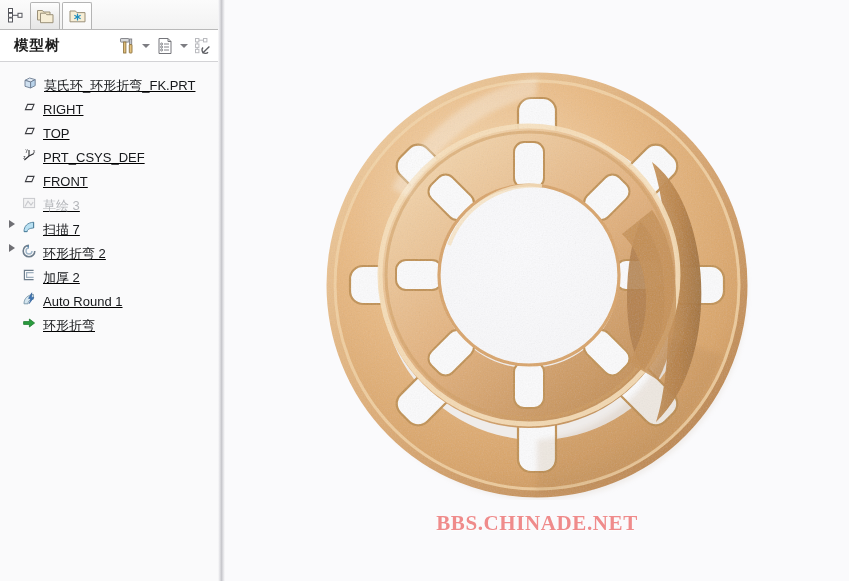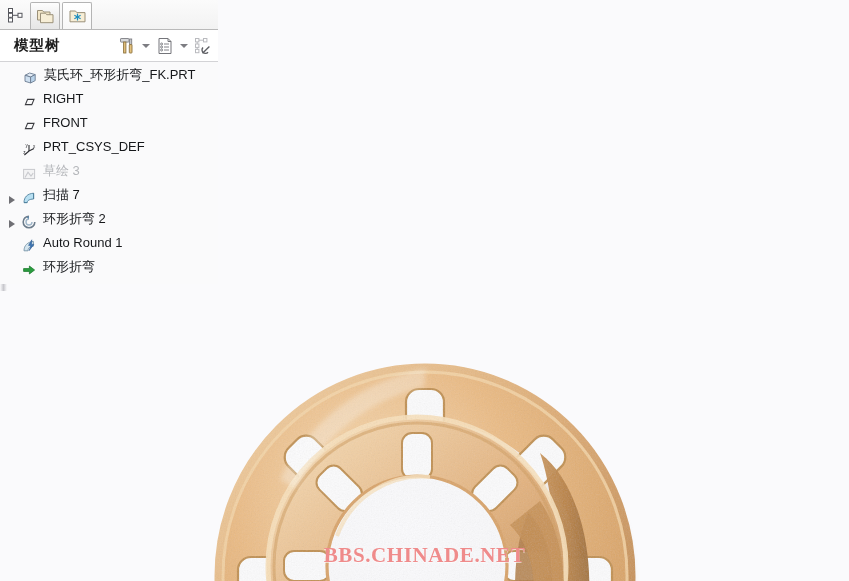--- a/index.html
+++ b/index.html
@@ -14,21 +14,21 @@
     font-family: "Liberation Sans", "DejaVu Sans", sans-serif;
     -webkit-font-smoothing: antialiased;
   }
 
   #app {
     position: relative;
     width: 849px;
     height: 581px;
     background: #fafafc;
     display: flex;
-    flex-direction: column;
+    flex-direction: row;
   }
 
   
   #left-panel {
     position: relative;
     width: 218px;
     height: 581px;
     background: #fafafb;
     display: flex;
     flex-direction: column;
@@ -122,24 +122,25 @@
   
   .tree-body {
     flex: 1 1 auto;
     background: #fafafb;
     padding-top: 6px;
     overflow: hidden;
   }
   .tree-row {
     position: relative;
     display: flex;
-    align-items: flex-start;
+    align-items: flex-end;
     height: 24px;
     padding-left: 6px;
     white-space: nowrap;
+    text-decoration: underline;
   }
   .expander {
     width: 14px;
     height: 24px;
     display: flex;
     align-items: center;
     justify-content: center;
     flex: 0 0 14px;
   }
   .expander.empty { visibility: hidden; }
@@ -312,29 +313,28 @@
       <div class="tree-row indent-1">
         <span class="expander empty"></span>
         <span class="node-icon">
           <svg width="16" height="16" viewBox="0 0 16 16">
             <path d="M4.4 10.6 L6.6 5.4 L13 5.4 L10.8 10.6 Z" fill="none" stroke="#3c3d42" stroke-width="1.1"></path>
           </svg>
         </span>
         <span class="node-label">RIGHT</span>
       </div>
 
-
       <div class="tree-row indent-1">
         <span class="expander empty"></span>
         <span class="node-icon">
           <svg width="16" height="16" viewBox="0 0 16 16">
             <path d="M4.4 10.6 L6.6 5.4 L13 5.4 L10.8 10.6 Z" fill="none" stroke="#3c3d42" stroke-width="1.1"></path>
           </svg>
         </span>
-        <span class="node-label">FRONT</span>
+        <span class="node-label">TOP</span>
       </div>
 
       <div class="tree-row indent-1">
         <span class="expander empty"></span>
         <span class="node-icon">
           <svg width="16" height="16" viewBox="0 0 16 16">
             <path d="M8 9 L8 3" stroke="#2b2c31" stroke-width="1.1"></path>
             <path d="M8 9 L13 6.4" stroke="#2b2c31" stroke-width="1.1"></path>
             <path d="M8 9 L3.4 13" stroke="#2b2c31" stroke-width="1.1"></path>
             <text x="4.4" y="5.2" font-size="4.6" fill="#2b2c31" font-family="Liberation Sans, sans-serif">y</text>
@@ -342,20 +342,30 @@
             <text x="12.1" y="5.6" font-size="4.6" fill="#2b2c31" font-family="Liberation Sans, sans-serif">x</text>
           </svg>
         </span>
         <span class="node-label">PRT_CSYS_DEF</span>
       </div>
 
       <div class="tree-row indent-1">
         <span class="expander empty"></span>
         <span class="node-icon">
           <svg width="16" height="16" viewBox="0 0 16 16">
+            <path d="M4.4 10.6 L6.6 5.4 L13 5.4 L10.8 10.6 Z" fill="none" stroke="#3c3d42" stroke-width="1.1"></path>
+          </svg>
+        </span>
+        <span class="node-label">FRONT</span>
+      </div>
+
+      <div class="tree-row indent-1">
+        <span class="expander empty"></span>
+        <span class="node-icon">
+          <svg width="16" height="16" viewBox="0 0 16 16">
             <rect x="2.6" y="3.4" width="11" height="9.2" fill="#f3f3f4" stroke="#c8c9cd" stroke-width="1"></rect>
             <path d="M4 11.4 L7 6.2 L10 10 L12.2 7.2" fill="none" stroke="#c8c9cd" stroke-width="1.1"></path>
           </svg>
         </span>
         <span class="node-label dim">草绘 3</span>
       </div>
 
       <div class="tree-row indent-1">
         <span class="expander">
           <span class="arrow-right"></span>
@@ -378,20 +388,30 @@
         <span class="node-icon">
           <svg width="16" height="16" viewBox="0 0 16 16">
             <path d="M8 2.2 a5.8 5.8 0 1 0 5.8 5.8" fill="none" stroke="#6d7d8c" stroke-width="1.6"></path>
             <path d="M8 5 a3 3 0 1 0 3 3" fill="none" stroke="#9fb6c8" stroke-width="1.4"></path>
             <path d="M5.2 3.2 L8 2.2 L8 5 Z" fill="#5f87a8"></path>
           </svg>
         </span>
         <span class="node-label">环形折弯 2</span>
       </div>
 
+      <div class="tree-row indent-1">
+        <span class="expander empty"></span>
+        <span class="node-icon">
+          <svg width="16" height="16" viewBox="0 0 16 16">
+            <path d="M12.6 3.4 H3.4 V12.6 H12.6" fill="none" stroke="#6d7d8c" stroke-width="1.2"></path>
+            <path d="M12.6 5.6 H5.6 V10.4 H12.6" fill="none" stroke="#9fb0bf" stroke-width="1.2"></path>
+          </svg>
+        </span>
+        <span class="node-label">加厚 2</span>
+      </div>
 
       <div class="tree-row indent-1">
         <span class="expander empty"></span>
         <span class="node-icon">
           <svg width="16" height="16" viewBox="0 0 16 16">
             <path d="M3 12.8 C3 7.4 6.6 4 12.4 3.4 L12.4 8.2 C8.6 8.6 7 10 7 12.8 Z" fill="#d5e6f0" stroke="#7895a8" stroke-width="0.9"></path>
             <path d="M10.8 1.8 L7.6 7.4 L10 7.4 L8.2 12.6 L12.8 6.4 L10.4 6.4 Z" fill="#3c76b8" stroke="#2d5c93" stroke-width="0.6"></path>
           </svg>
         </span>
         <span class="node-label">Auto Round 1</span>

